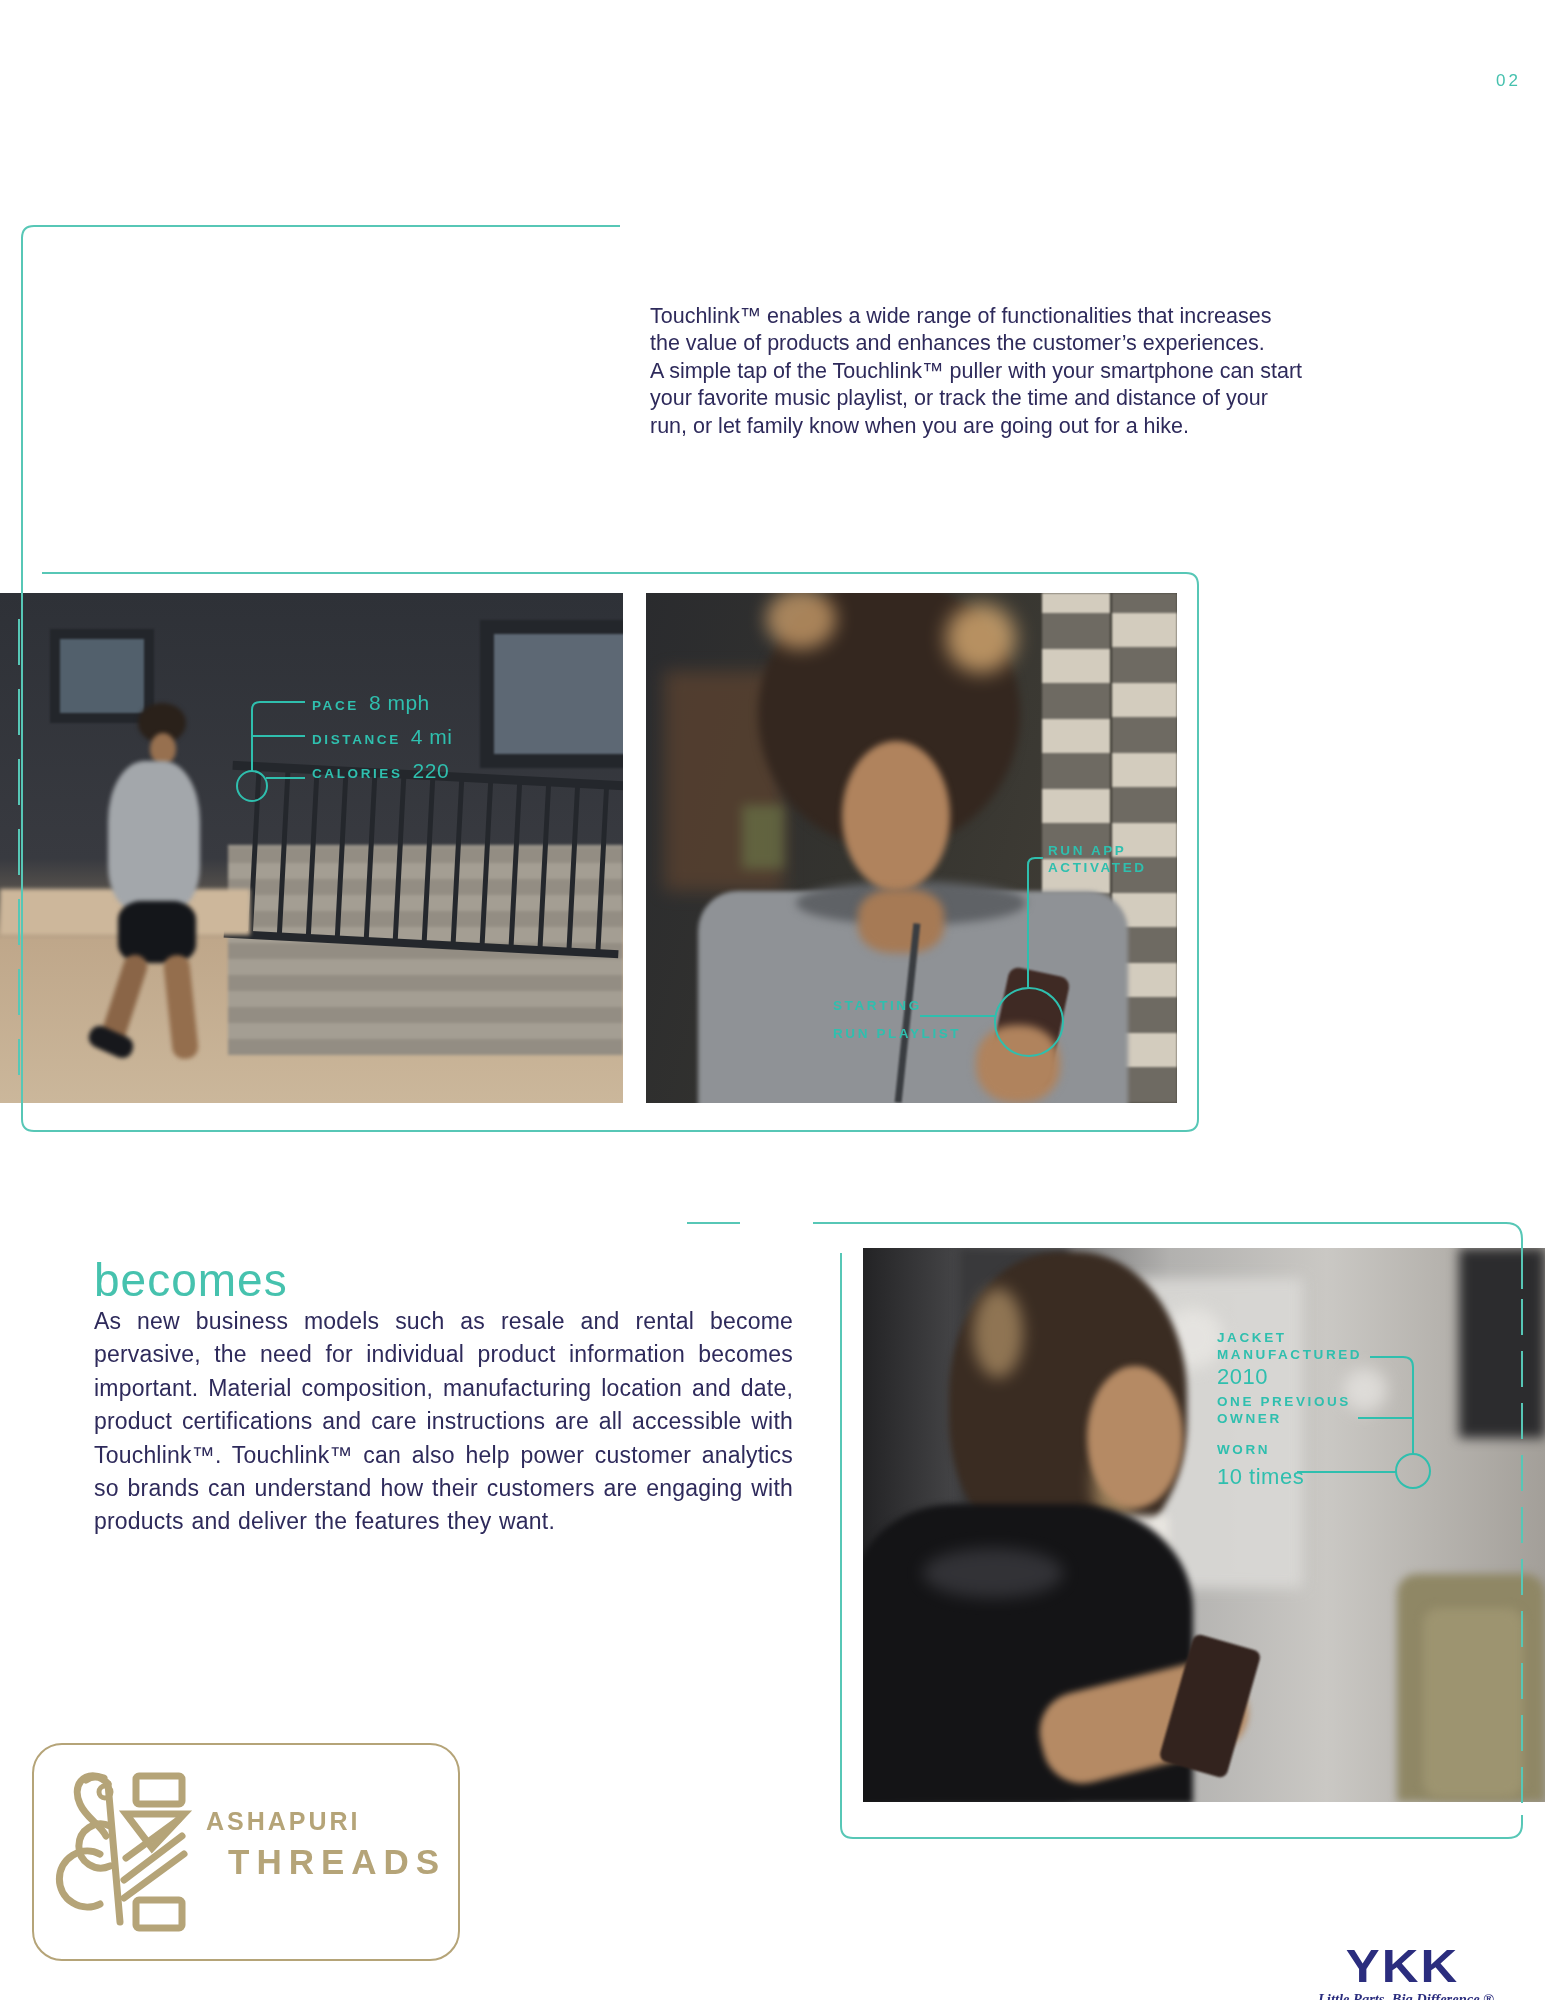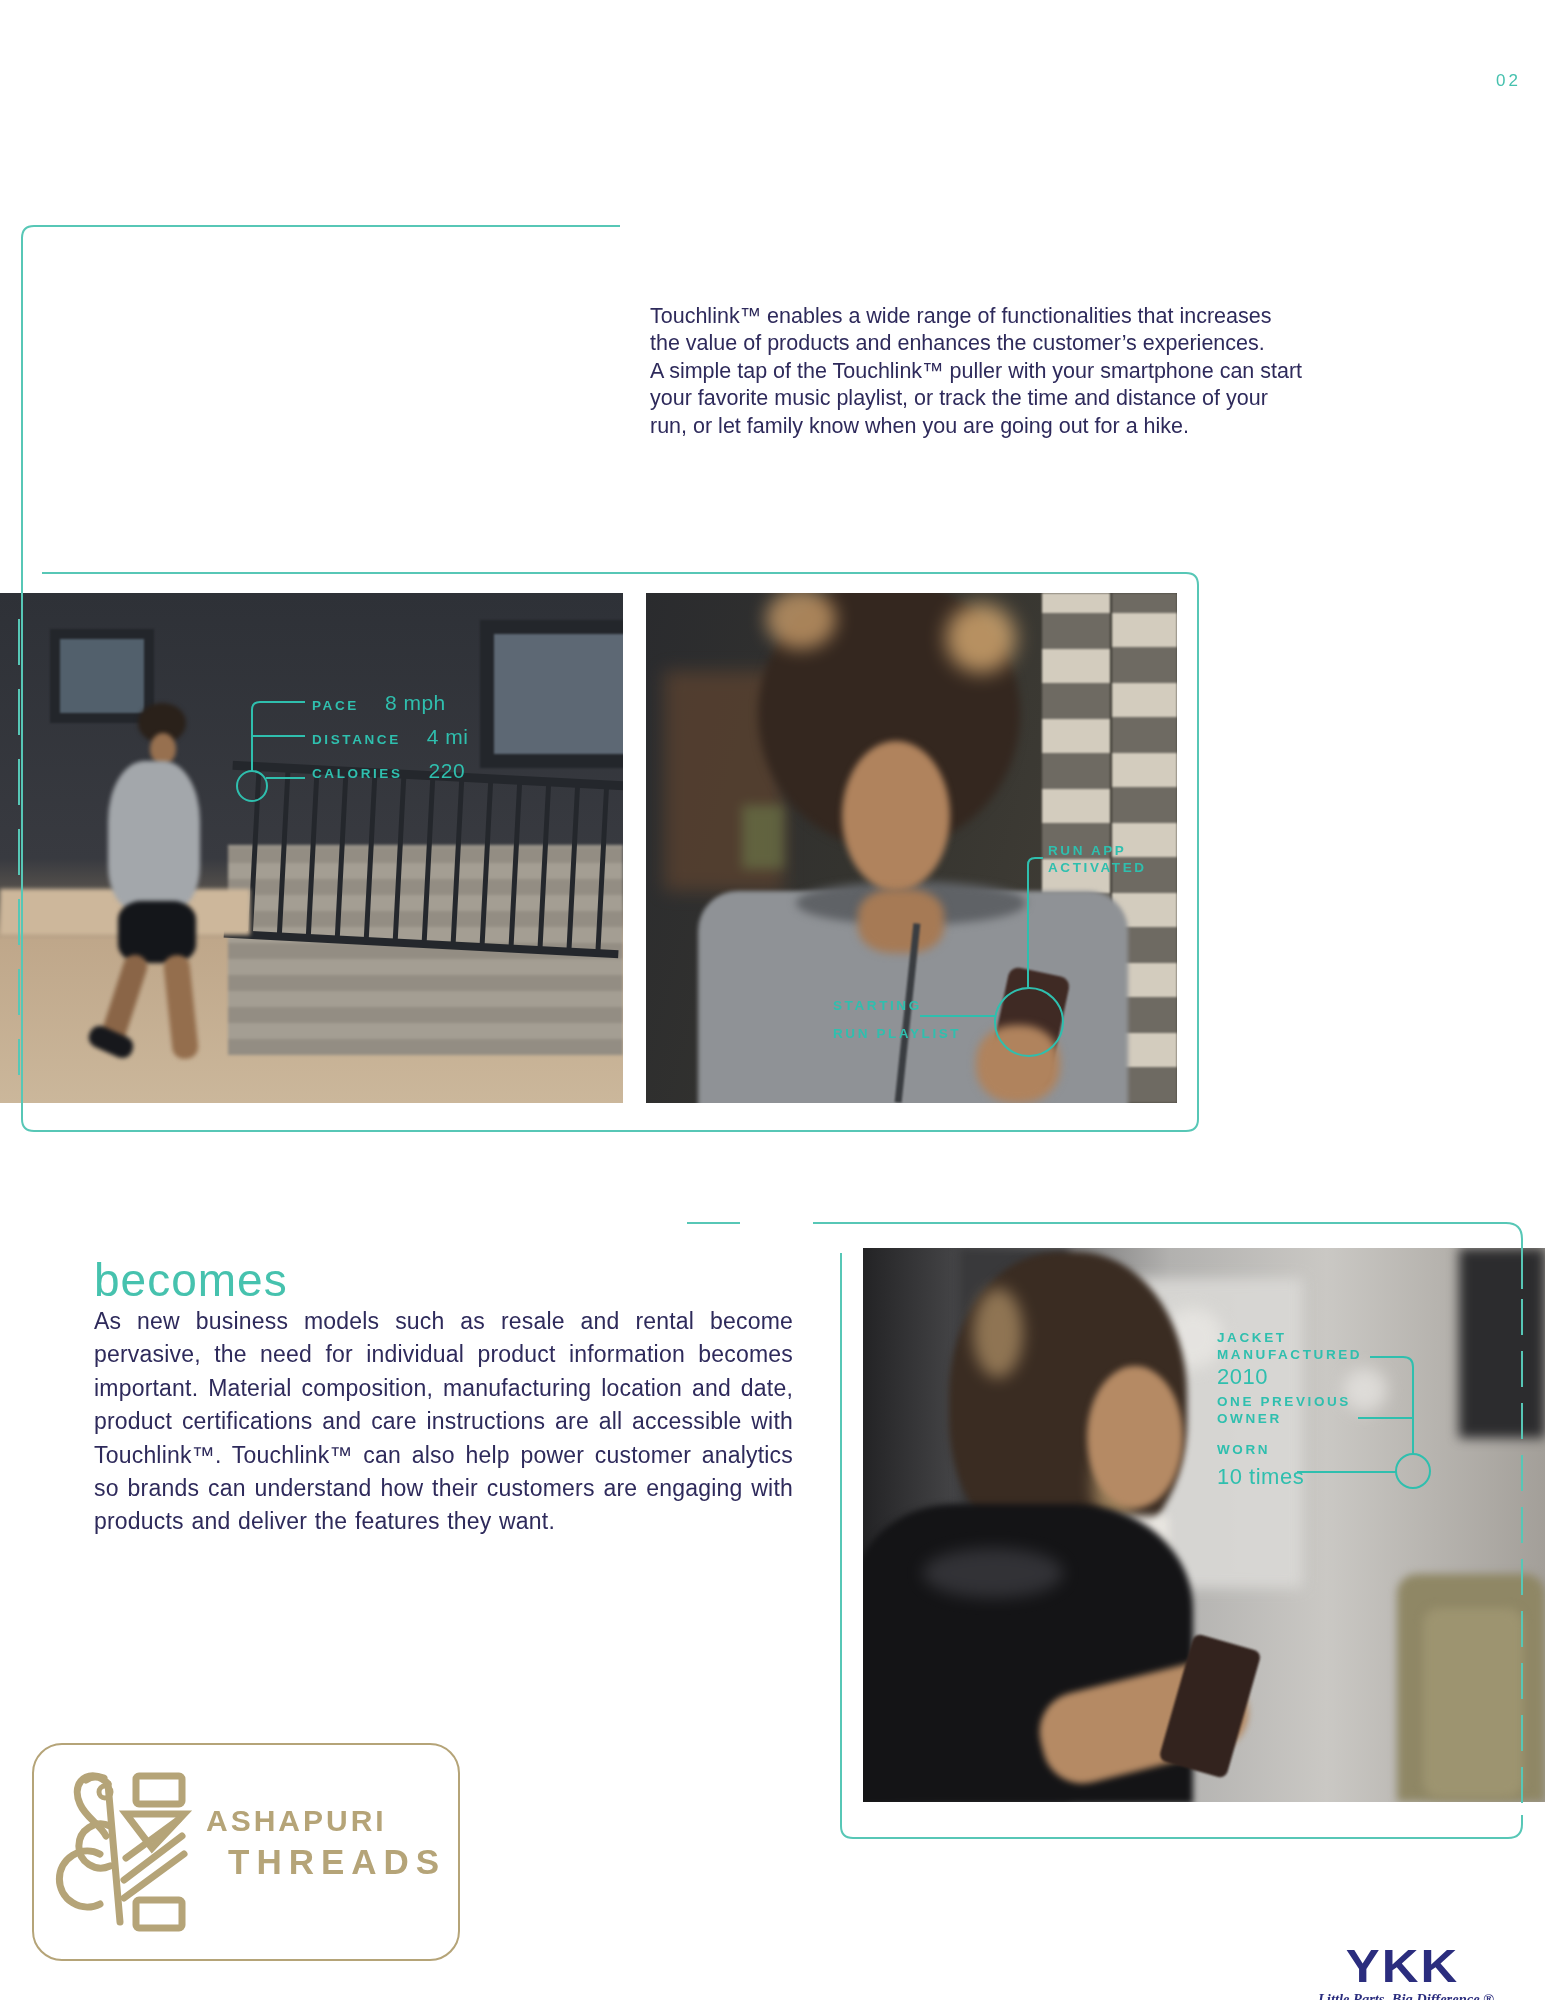--- a/index.html
+++ b/index.html
@@ -14,21 +14,21 @@
   .body-copy{position:absolute;color:#2E2A5B;font-size:21.5px;line-height:27.4px;z-index:5;}
   .pre{white-space:pre-line;}
   .h2-line1{position:absolute;display:flex;justify-content:space-between;z-index:5;
             color:#46C2AE;font-weight:400;font-size:46px;letter-spacing:1px;}
   .justified{text-align:justify;-moz-text-align-last:left;text-align-last:left;
              letter-spacing:0.2px;word-spacing:1px;}
 
   
   .ann-label{color:#2FBFAE;font-size:13.5px;letter-spacing:2.6px;font-weight:600;}
   .ann-value{color:#2FBFAE;font-size:21px;font-weight:400;letter-spacing:0.5px;}
-  .metric-row{position:absolute;display:flex;align-items:baseline;gap:26px;z-index:5;}
+  .metric-row{position:absolute;display:flex;align-items:baseline;gap:10px;z-index:5;}
   .ann-block{position:absolute;z-index:5;}
   .ann-block .ann-label{display:block;line-height:17px;}
 
   
   .photo{position:absolute;overflow:hidden;z-index:1;}
   .blob{position:absolute;}
   
   .p1{background:linear-gradient(180deg,#2e3137 0%,#383a40 52%,#5d574f 60%,#bfa78a 68%,#cbb79b 100%);}
   .p1-win1{left:480px;top:27px;width:140px;height:120px;background:#5d6874;border:14px solid #23262b;filter:blur(1px);}
   .p1-win2{left:50px;top:36px;width:84px;height:74px;background:#52606c;border:10px solid #23262b;filter:blur(1px);}
@@ -81,21 +81,21 @@
   .p3-tan{left:534px;top:326px;width:148px;height:228px;background:#8f8765;border-radius:20px 20px 0 0;filter:blur(4px);}
   .p3-tan2{left:560px;top:360px;width:100px;height:190px;background:#9d9470;border-radius:16px;filter:blur(5px);}
 
   
   .deco{position:absolute;left:0;top:0;z-index:4;pointer-events:none;}
 
   
   .ashapuri{position:absolute;left:32px;top:1698px;width:424px;height:214px;
             border:2.5px solid #B5A478;border-radius:30px;z-index:5;display:flex;align-items:center;}
   .ashapuri-text{position:absolute;left:172px;top:56px;color:#B5A478;font-weight:700;}
-  .ashapuri-text .l1{font-size:30px;letter-spacing:3px;line-height:40px;}
+  .ashapuri-text .l1{font-size:25px;letter-spacing:3px;line-height:40px;}
   .ashapuri-text .l2{font-size:35px;letter-spacing:7px;line-height:42px;margin-left:22px;}
   .ykk{position:absolute;left:1318px;top:1898px;width:170px;text-align:center;z-index:5;color:#2B2D7E;}
   .ykk .mark{font-size:47px;font-weight:800;letter-spacing:2px;line-height:46px;transform:scaleX(1.08);display:inline-block;}
   .ykk .tag{font-family:"Liberation Serif",serif;font-style:italic;font-weight:600;font-size:14.5px;
             white-space:nowrap;margin-top:2px;}
 </style>
 </head>
 <body>
 
 <div class="page">

